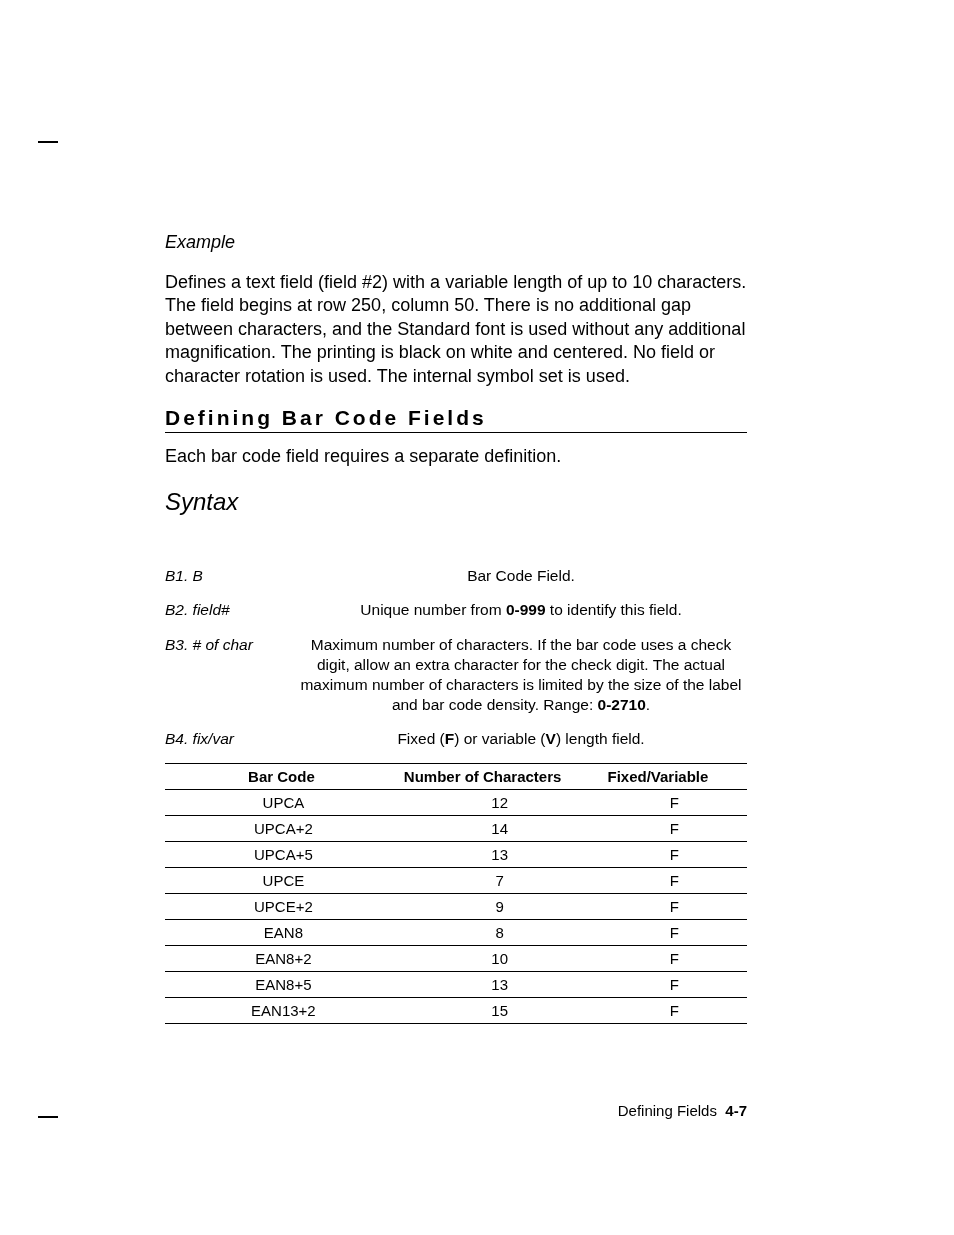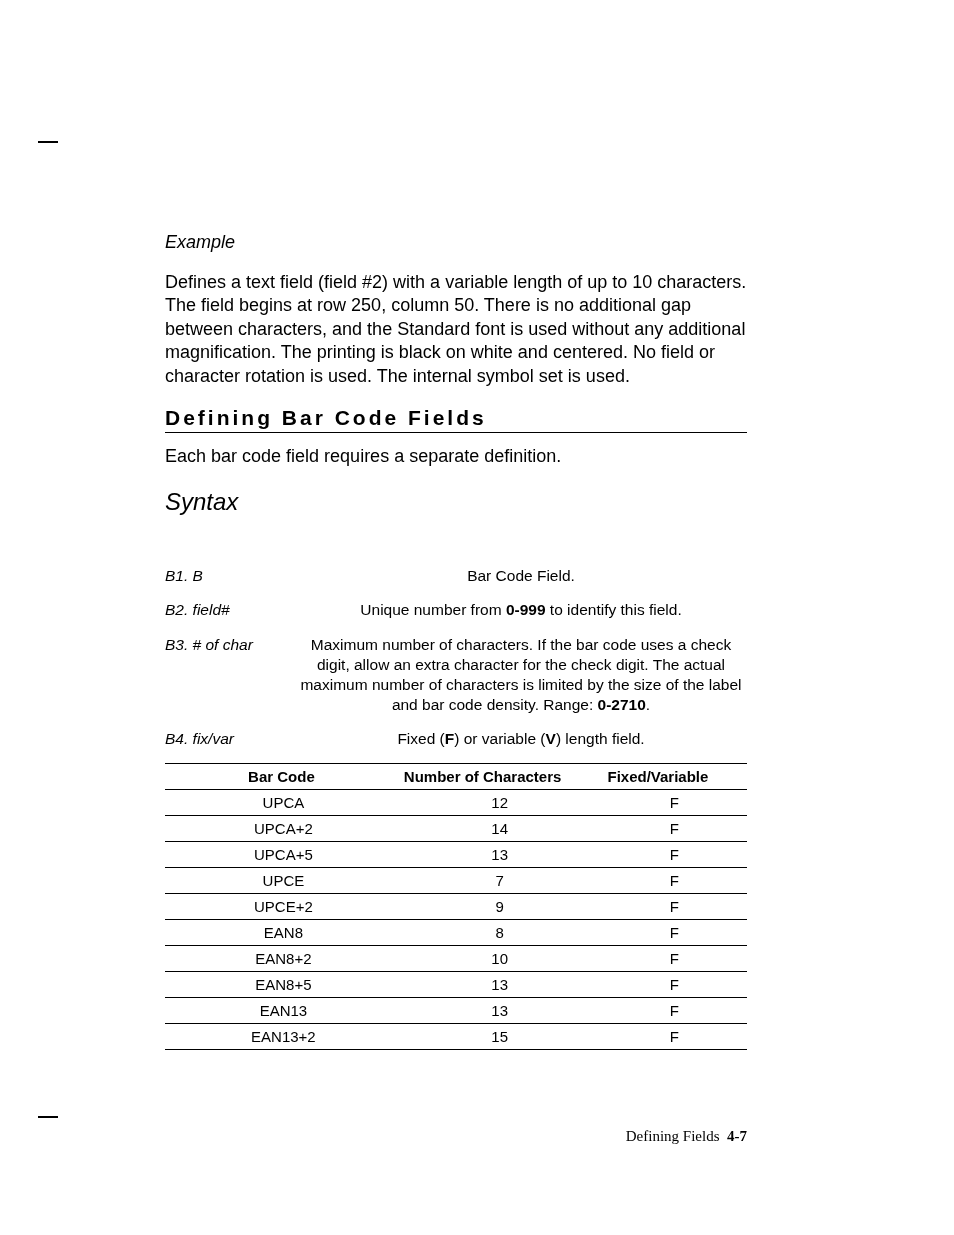--- a/index.html
+++ b/index.html
@@ -85,21 +85,21 @@
     padding: 4px 6px;
     text-align: center;
   }
   table.barcode td:first-child { text-align: center; padding-left: 10px; }
   table.barcode tr:last-child td { border-bottom: 1.5px solid #000; }
   .footer {
     position: absolute;
     right: 0;
     bottom: -95px;
     font-size: 15px;
-    font-family: Liberation Serif, serif;
+    font-family: Liberation Sans, sans-serif;
     margin-top: 41px;
   }
   .footer .title { font-style: normal; }
   .footer .num { font-weight: bold; }
 </style>
 </head>
 <body>
 
 <div class="crop-left" style="top:141px"></div>
 <div class="crop-left" style="top:1116px"></div>
@@ -185,25 +185,20 @@
           <td>EAN8+2</td>
           <td>10</td>
           <td>F</td>
         </tr>
         <tr>
           <td>EAN8+5</td>
           <td>13</td>
           <td>F</td>
         </tr>
         <tr>
-          <td>EAN13</td>
-          <td>13</td>
-          <td>F</td>
-        </tr>
-        <tr>
           <td>EAN13+2</td>
           <td>15</td>
           <td>F</td>
         </tr>
       </tbody>
   </table>
 
   <div class="footer">
     <span class="title">Defining Fields</span>&nbsp;&nbsp;<span class="num">4-7</span>
   </div>

